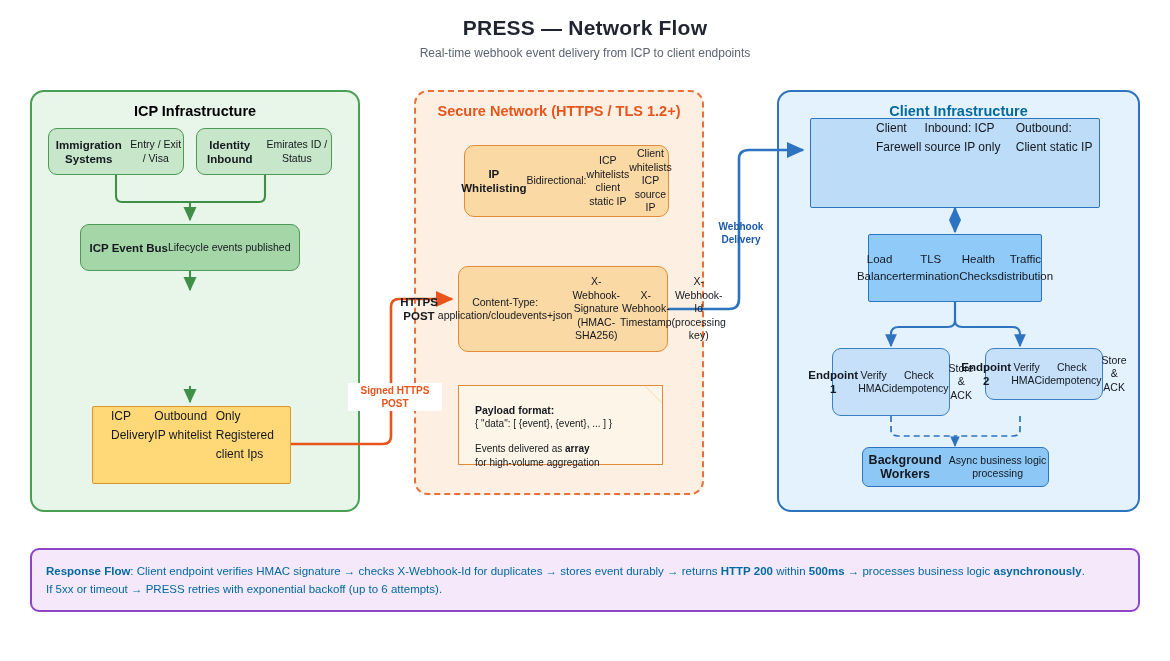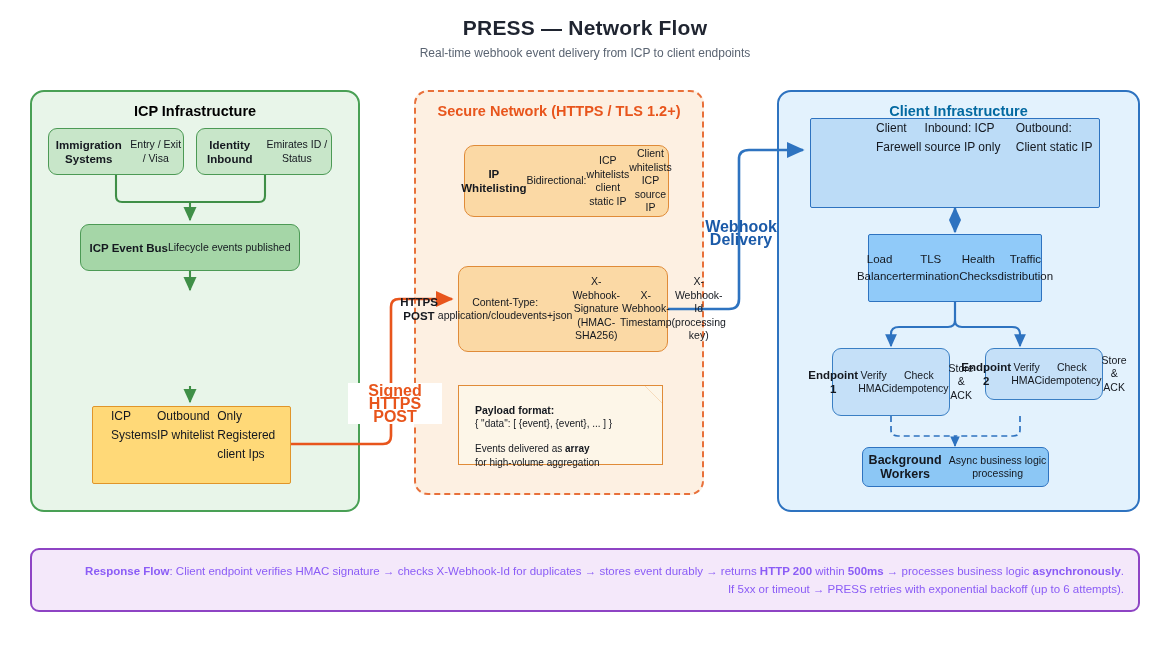--- a/index.html
+++ b/index.html
@@ -196,21 +196,21 @@
     right: 0px; top: 0px;
     width: 0; height: 0;
     border-left: 17px solid transparent;
     border-top: 17px solid #fdf6e8;
   }
 
   
   .conn-label {
     position: absolute;
     text-align: center;
-    font-size: 16px;
+    font-size: 10px;
     font-weight: bold;
     line-height: 13px;
     z-index: 7;
     background: #ffffff;
     padding: 1px 2px;
   }
   #label-signed-post { color: #e8551c; }
   #label-webhook-delivery { color: #1b5aa8; background: transparent; }
 
   
@@ -226,23 +226,23 @@
   #footer-banner {
     position: absolute;
     left: 30px; top: 548px;
     width: 1110px; height: 64px;
     box-sizing: border-box;
     background: #f4e8fa;
     border: 2px solid #8e44c4;
     border-radius: 9px;
     display: flex;
     flex-direction: column;
-    align-items: flex-end;
+    align-items: flex-start;
     justify-content: center;
-    color: #8b5cf6;
+    color: #0369a1;
     z-index: 5;
   }
   #footer-banner .fl {
     font-size: 11.5px;
     line-height: 18px;
     text-align: center;
     padding: 0 14px;
   }
   #footer-banner b { font-weight: bold; }
 </style>
@@ -323,21 +323,21 @@
     <div class="l">Emirates ID / Status</div>
   </div>
 
   <div class="node n-green-mid" id="icp-event-bus" style="left:80px; top:224px; width:220px; height:47px;">
     <div class="t">ICP Event Bus</div>
     <div class="l">Lifecycle events published</div>
   </div>
 
 
   <div class="node n-amber align-left" id="icp-firewall" style="left:92px; top:406px; width:199px; height:78px;">
-    <div class="l">ICP Systems</div>
+    <div class="l">ICP Delivery</div>
     <div class="l">Outbound IP whitelist</div>
     <div class="l">Only Registered client Ips</div>
   </div>
 
   <div class="node n-amber-soft" id="ip-whitelisting" style="left:458px; top:145px; width:205px; height:72px;margin-left:6px;">
     <div class="t">IP Whitelisting</div>
     <div class="l">Bidirectional:</div>
     <div class="l">ICP whitelists client static IP</div>
     <div class="l">Client whitelists ICP source IP</div>
   </div>

